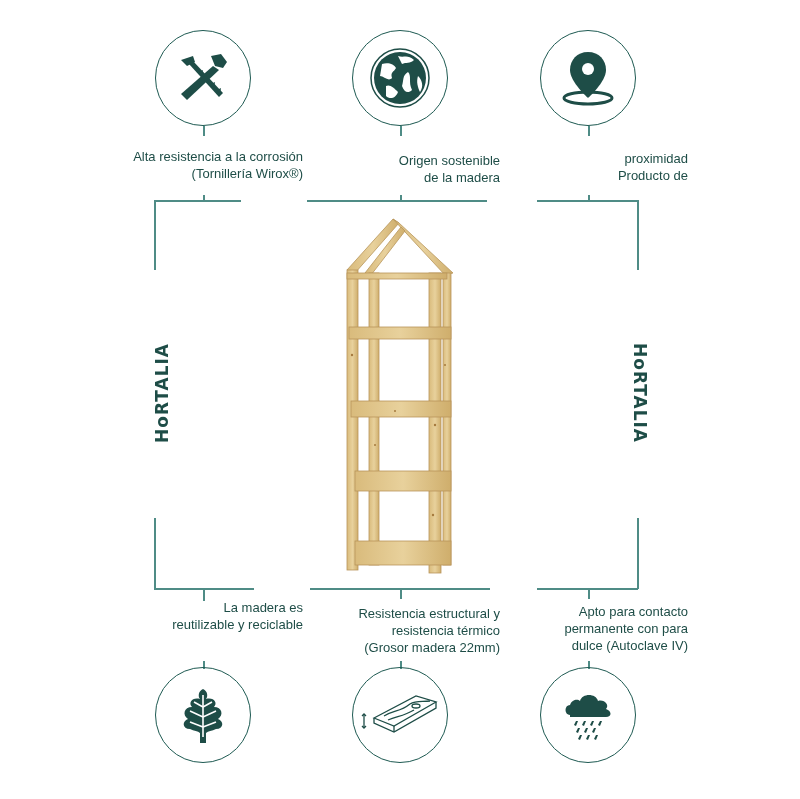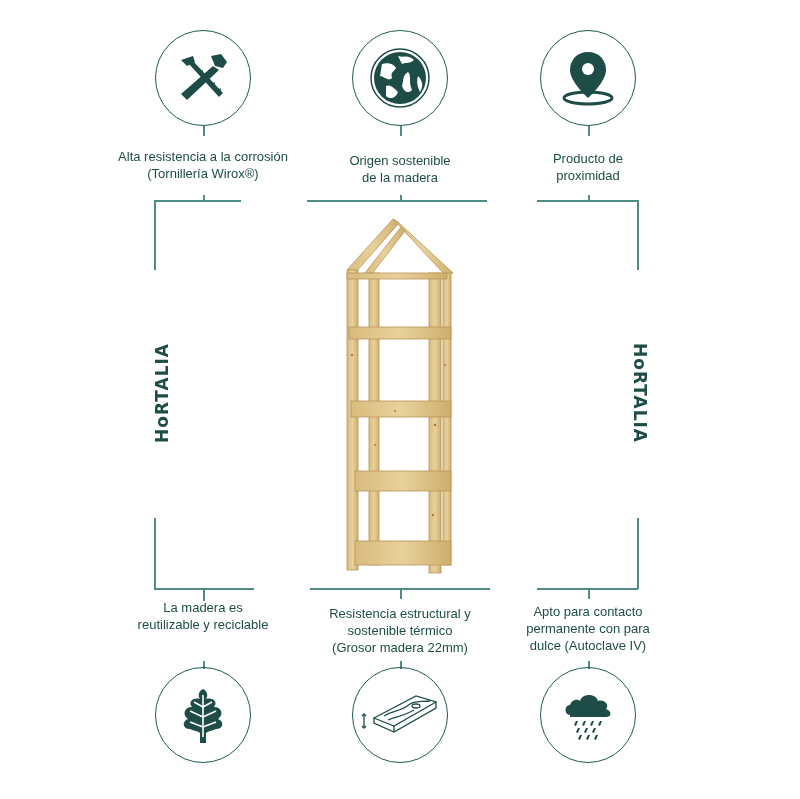--- a/index.html
+++ b/index.html
@@ -1,21 +1,21 @@
 <!DOCTYPE html>
 <html><head>
 <meta charset="utf-8">
 <style>
   html, body { margin: 0; padding: 0; background: #ffffff; }
   body { width: 800px; height: 799px; position: relative; overflow: hidden;
          font-family: "Liberation Sans", sans-serif; color: #1e4d47; }
   .circle { position: absolute; width: 96px; height: 96px; border: 1.5px solid #1e5a52;
             border-radius: 50%; box-sizing: border-box; display: flex; align-items: center; justify-content: center; }
   .circle svg { display: block; }
-  .label { position: absolute; text-align: center; font-size: 13px; line-height: 17px; color: #1e4d47; width: 200px; }
+  .label { position: absolute; text-align: right; font-size: 13px; line-height: 17px; color: #1e4d47; width: 200px; }
   .line { position: absolute; background: #4f8c86; }
   .tick { position: absolute; background: #4f8c86; width: 1.5px; }
   .brand { position: absolute; font-family: "DejaVu Sans", sans-serif; font-weight: bold; font-size: 17px;
            color: #1e4d47; letter-spacing: 1px; white-space: nowrap; }
   .brand.left { transform: rotate(-90deg); transform-origin: center; }
   .brand.right { transform: rotate(90deg); transform-origin: center; }
   .shelf { position: absolute; left: 335px; top: 215px; width: 130px; height: 360px; }
 </style>
 </head>
 <body>
@@ -61,22 +61,22 @@
 
 <div class="label" style="left:103px;top:148px;">
   <div>Alta resistencia a la corrosión</div>
   <div>(Tornillería Wirox®)</div>
 </div>
 <div class="label" style="left:300px;top:152px;">
   <div>Origen sostenible</div>
   <div>de la madera</div>
 </div>
 <div class="label" style="left:488px;top:150px;">
+  <div>proximidad</div>
   <div>Producto de</div>
-  <div>proximidad</div>
 </div>
 
 <div class="line" style="left:154px;top:200px;width:87px;height:1.5px;"></div>
 <div class="line" style="left:154px;top:200px;width:1.5px;height:70px;"></div>
 <div class="tick" style="left:203px;top:195px;height:6px;"></div>
 
 <div class="line" style="left:307px;top:200px;width:180px;height:1.5px;"></div>
 <div class="tick" style="left:400px;top:195px;height:6px;"></div>
 
 <div class="line" style="left:537px;top:200px;width:101px;height:1.5px;"></div>
@@ -136,21 +136,21 @@
 <div class="line" style="left:537px;top:588px;width:101px;height:1.5px;"></div>
 <div class="line" style="left:637px;top:518px;width:1.5px;height:71px;"></div>
 <div class="tick" style="left:588px;top:589px;height:10px;"></div>
 
 <div class="label" style="left:103px;top:599px;">
   <div>La madera es</div>
   <div>reutilizable y reciclable</div>
 </div>
 <div class="label" style="left:300px;top:605px;">
   <div>Resistencia estructural y</div>
-  <div>sostenible térmico</div>
+  <div>resistencia térmico</div>
   <div>(Grosor madera 22mm)</div>
 </div>
 <div class="label" style="left:488px;top:603px;">
   <div>Apto para contacto</div>
   <div>permanente con para</div>
   <div>dulce (Autoclave IV)</div>
 </div>
 
 <div class="tick" style="left:203px;top:661px;height:8px;"></div>
 <div class="tick" style="left:400px;top:661px;height:8px;"></div>

